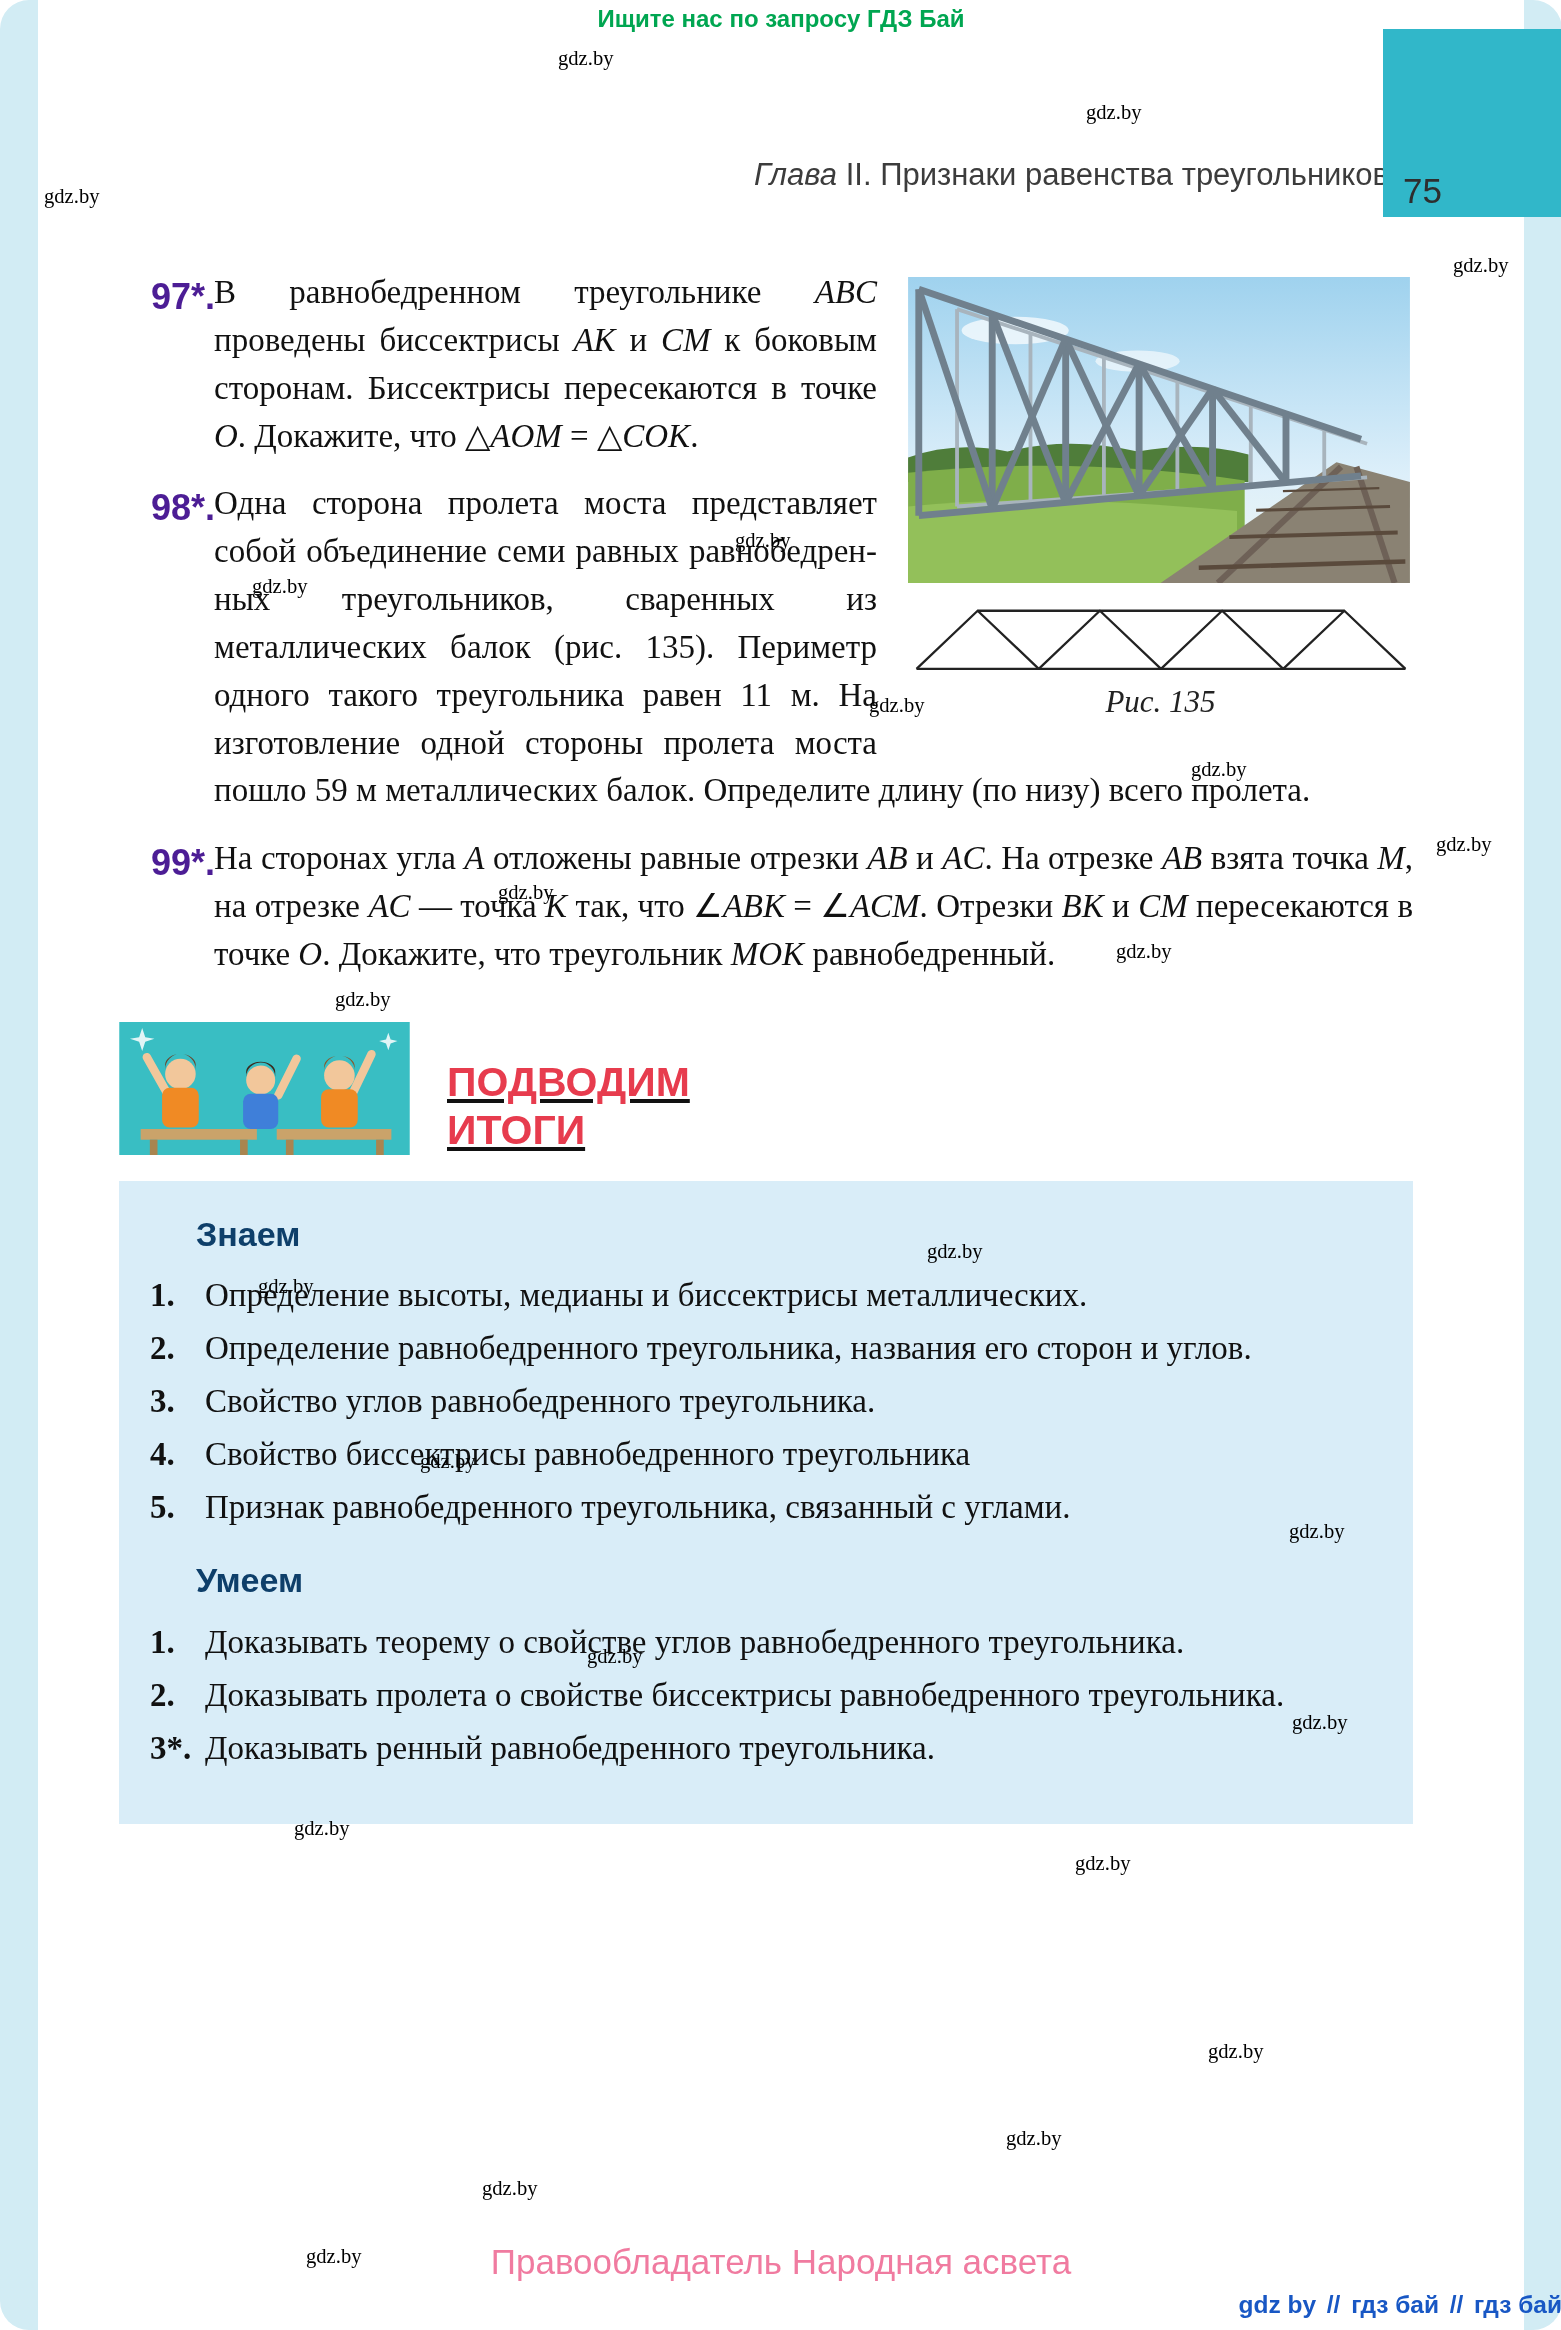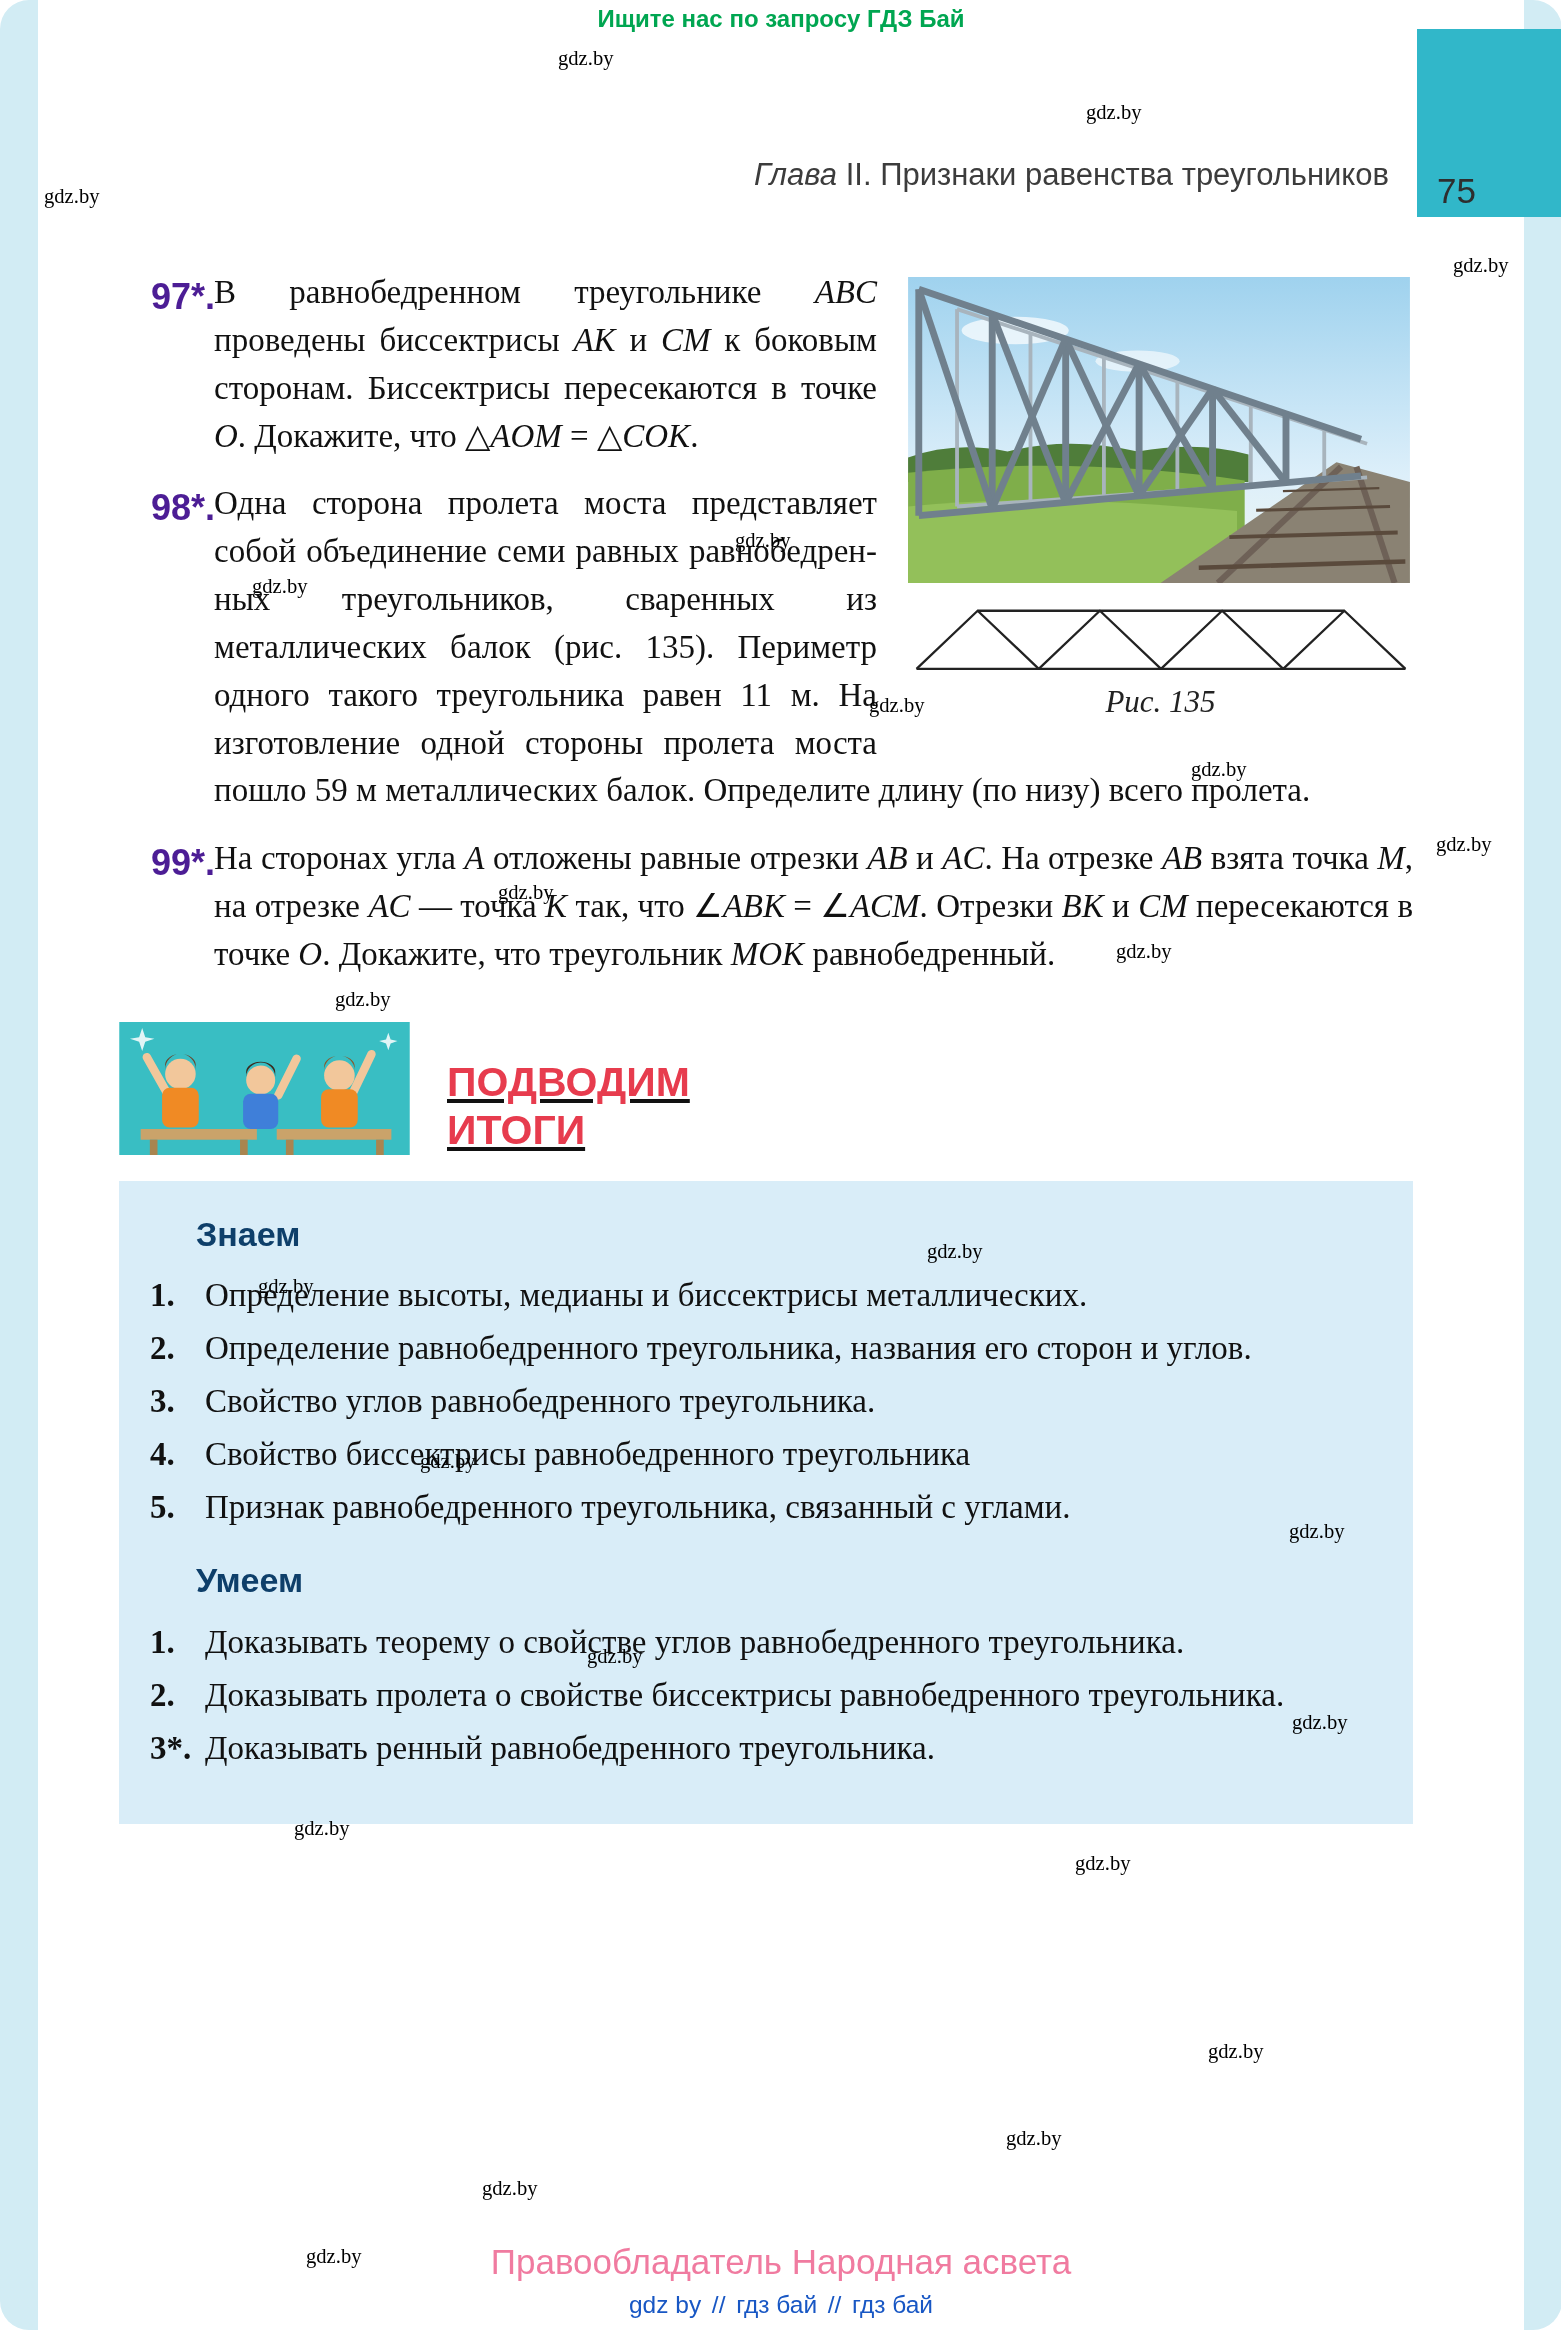--- a/index.html
+++ b/index.html
@@ -3,21 +3,21 @@
 <meta charset="utf-8">
 <style>
   html,body{margin:0;padding:0;background:#ffffff;}
   #page{position:relative;width:1562px;height:2330px;background:#ffffff;overflow:hidden;
         font-family:"Liberation Serif", serif;color:#111;border-radius:29px;}
 
   
   .side-strip{position:absolute;top:0;bottom:0;width:38px;background:#d2ecf4;}
   .side-strip.left{left:0;}
   .side-strip.right{right:0;}
-  .corner-tab{position:absolute;top:29px;right:0;width:145px;height:188px;background:#31b7c9;}
+  .corner-tab{position:absolute;top:29px;right:0;width:145px;height:188px;background:#31b7c9;padding-left:34px;}
   .page-num{position:absolute;left:20px;bottom:6.1px;font-family:"Liberation Sans",sans-serif;
             font-size:35px;color:#2e2e2e;}
 
   
   .promo{position:absolute;top:4.6px;left:0;width:100%;text-align:center;
          font-family:"Liberation Sans",sans-serif;font-weight:bold;font-size:24px;color:#00a651;}
 
   
   .header{position:absolute;top:157px;right:173px;font-family:"Liberation Sans",sans-serif;
           font-size:31px;color:#3c3c3c;white-space:nowrap;}
@@ -47,22 +47,22 @@
   .box-heading{font-family:"Liberation Sans",sans-serif;font-weight:bold;font-size:34px;
                color:#0e3f6a;margin:10.7px 0 18.3px 46px;}
   .box-heading.second{margin-top:31px;}
   .box-item{position:relative;padding-left:55px;font-size:33px;line-height:1.42;
             text-align:justify;margin-bottom:6.1px;}
   .box-item .inum{position:absolute;left:0;top:0;font-weight:bold;}
 
   
   .publisher{position:absolute;bottom:48px;left:0;width:100%;text-align:center;
              font-family:"Liberation Sans",sans-serif;font-size:35px;color:#f07ba0;}
-  .bottom-links{position:absolute;bottom:10.7px;left:0;width:100%;text-align:center;
-                font-family:"Liberation Sans",sans-serif;font-size:24.5px;color:#1857c4;}
+  .bottom-links{position:absolute;bottom:10.7px;left:0;width:100%;text-align:right;
+                font-family:"Liberation Sans",sans-serif;font-size:24.5px;color:#1857c4;font-weight:bold;}
   .bottom-links a{color:#1857c4;text-decoration:none;cursor:pointer;}
   .bottom-links .sep{margin:0 10.7px;}
 
   
   .wm{position:absolute;font-family:Liberation Serif, serif;font-size:20.6px;color:#000;
       z-index:6;white-space:nowrap;}
 </style>
 </head>
 <body>
 

